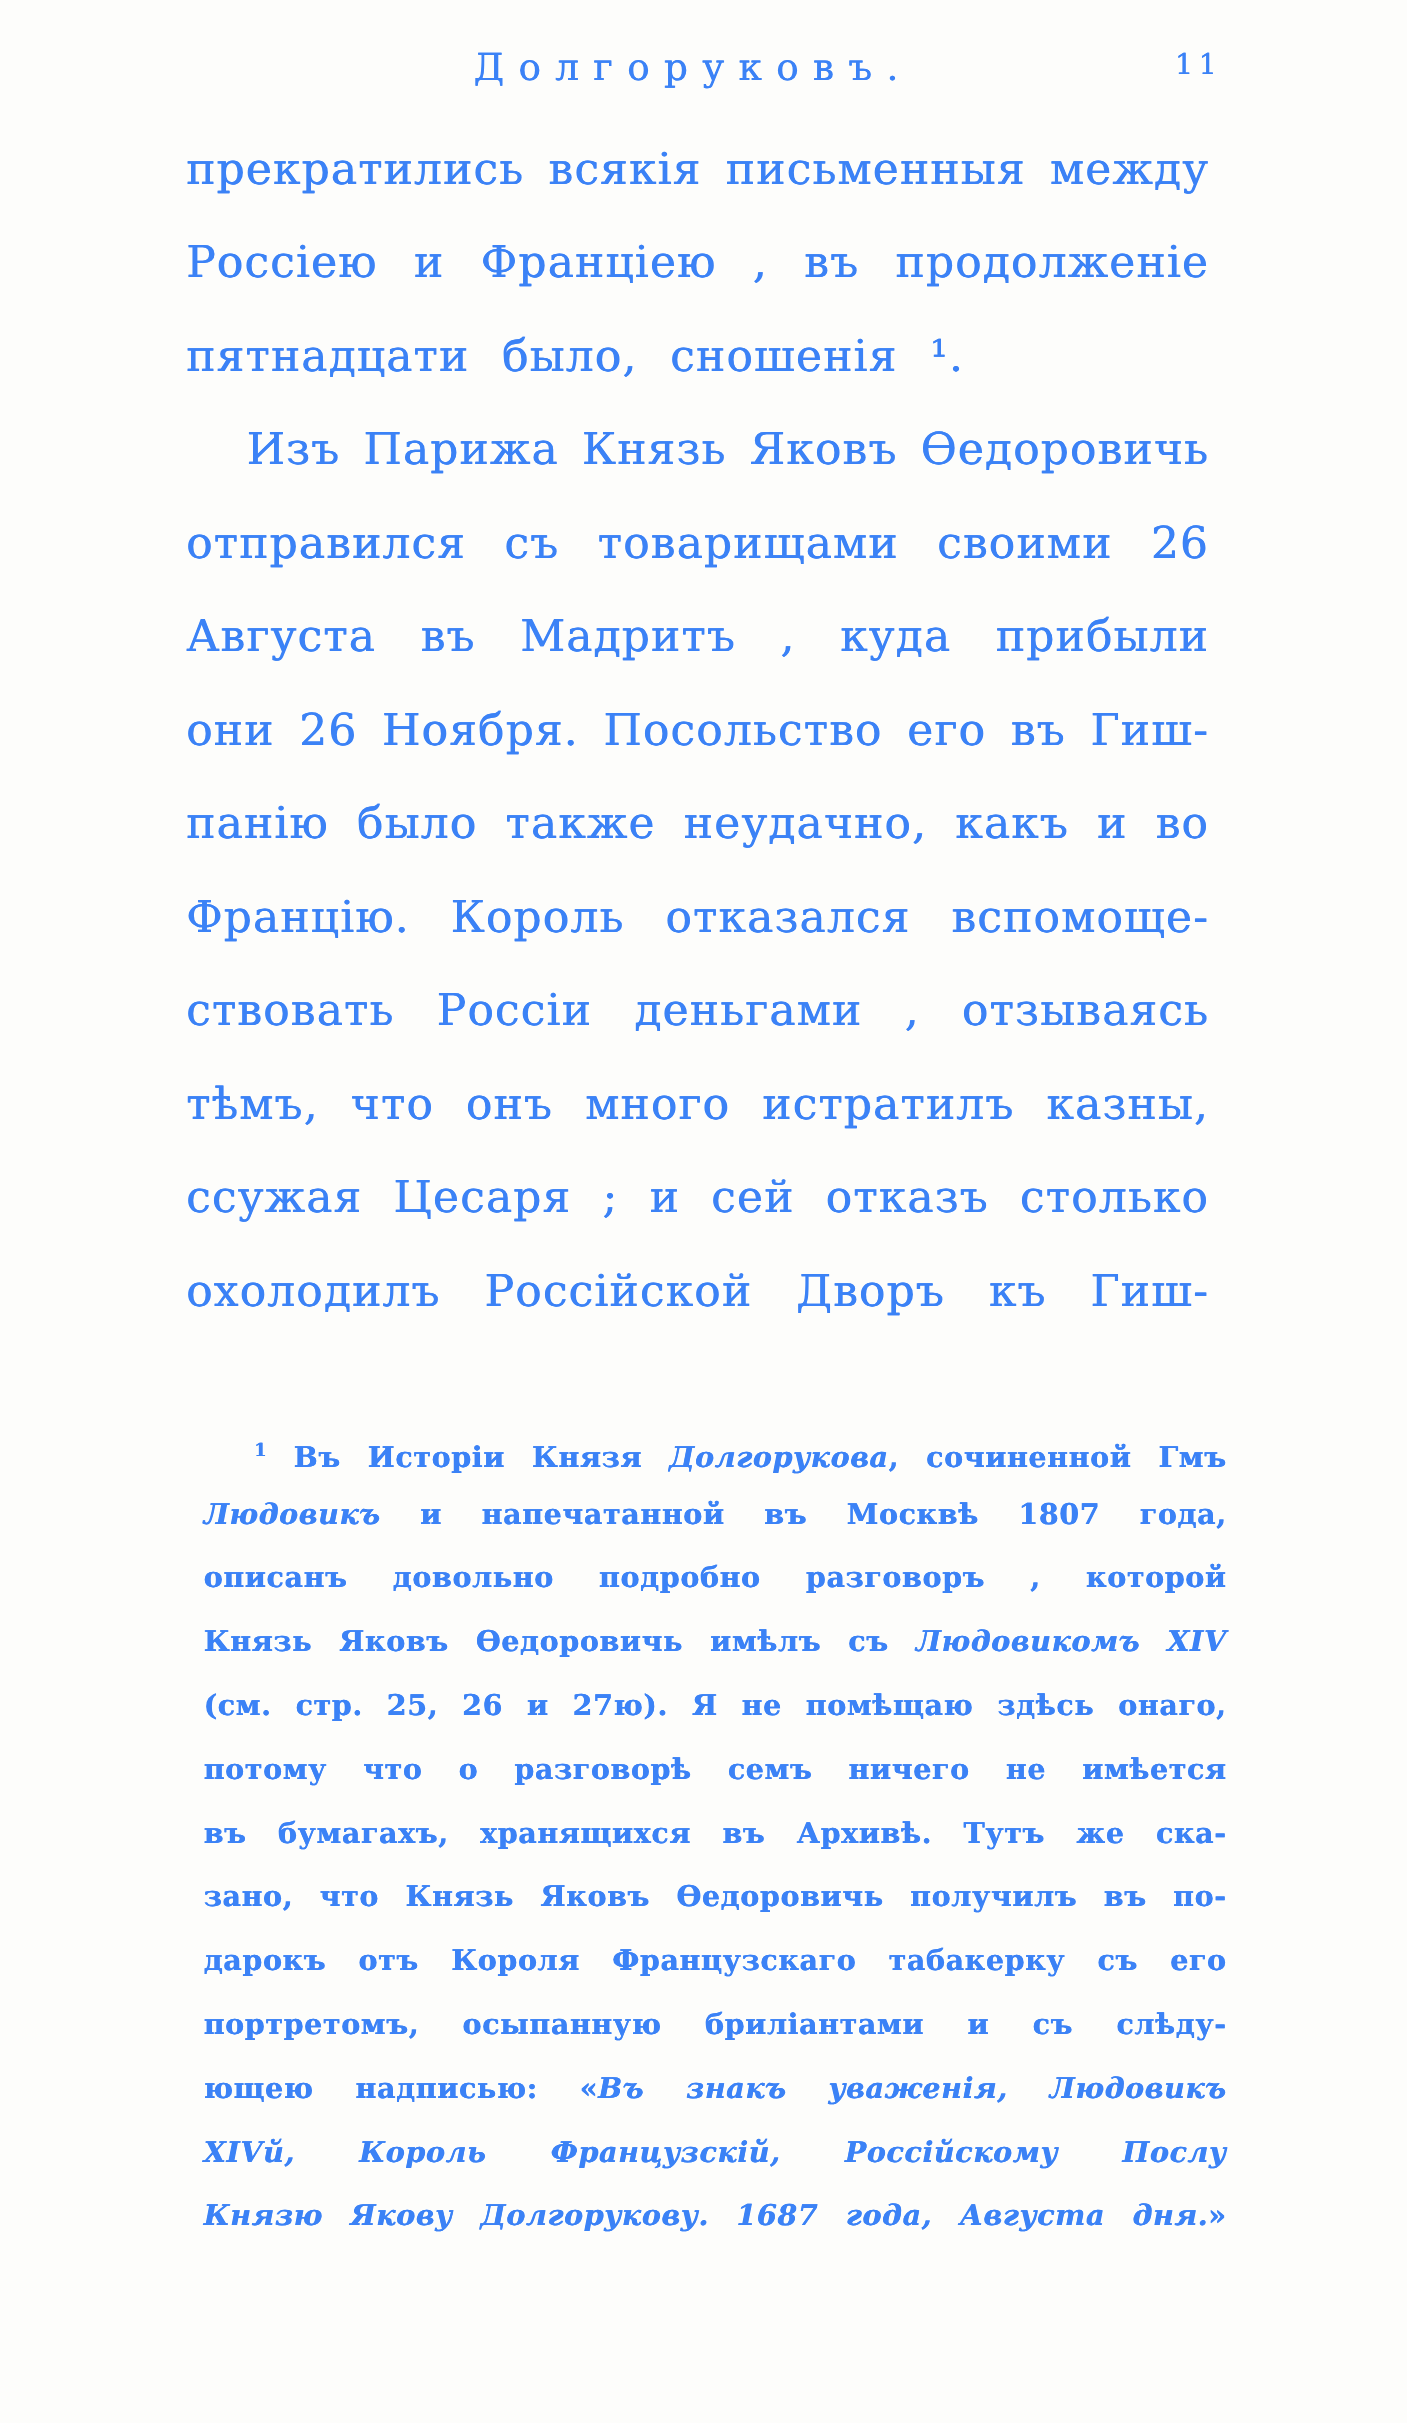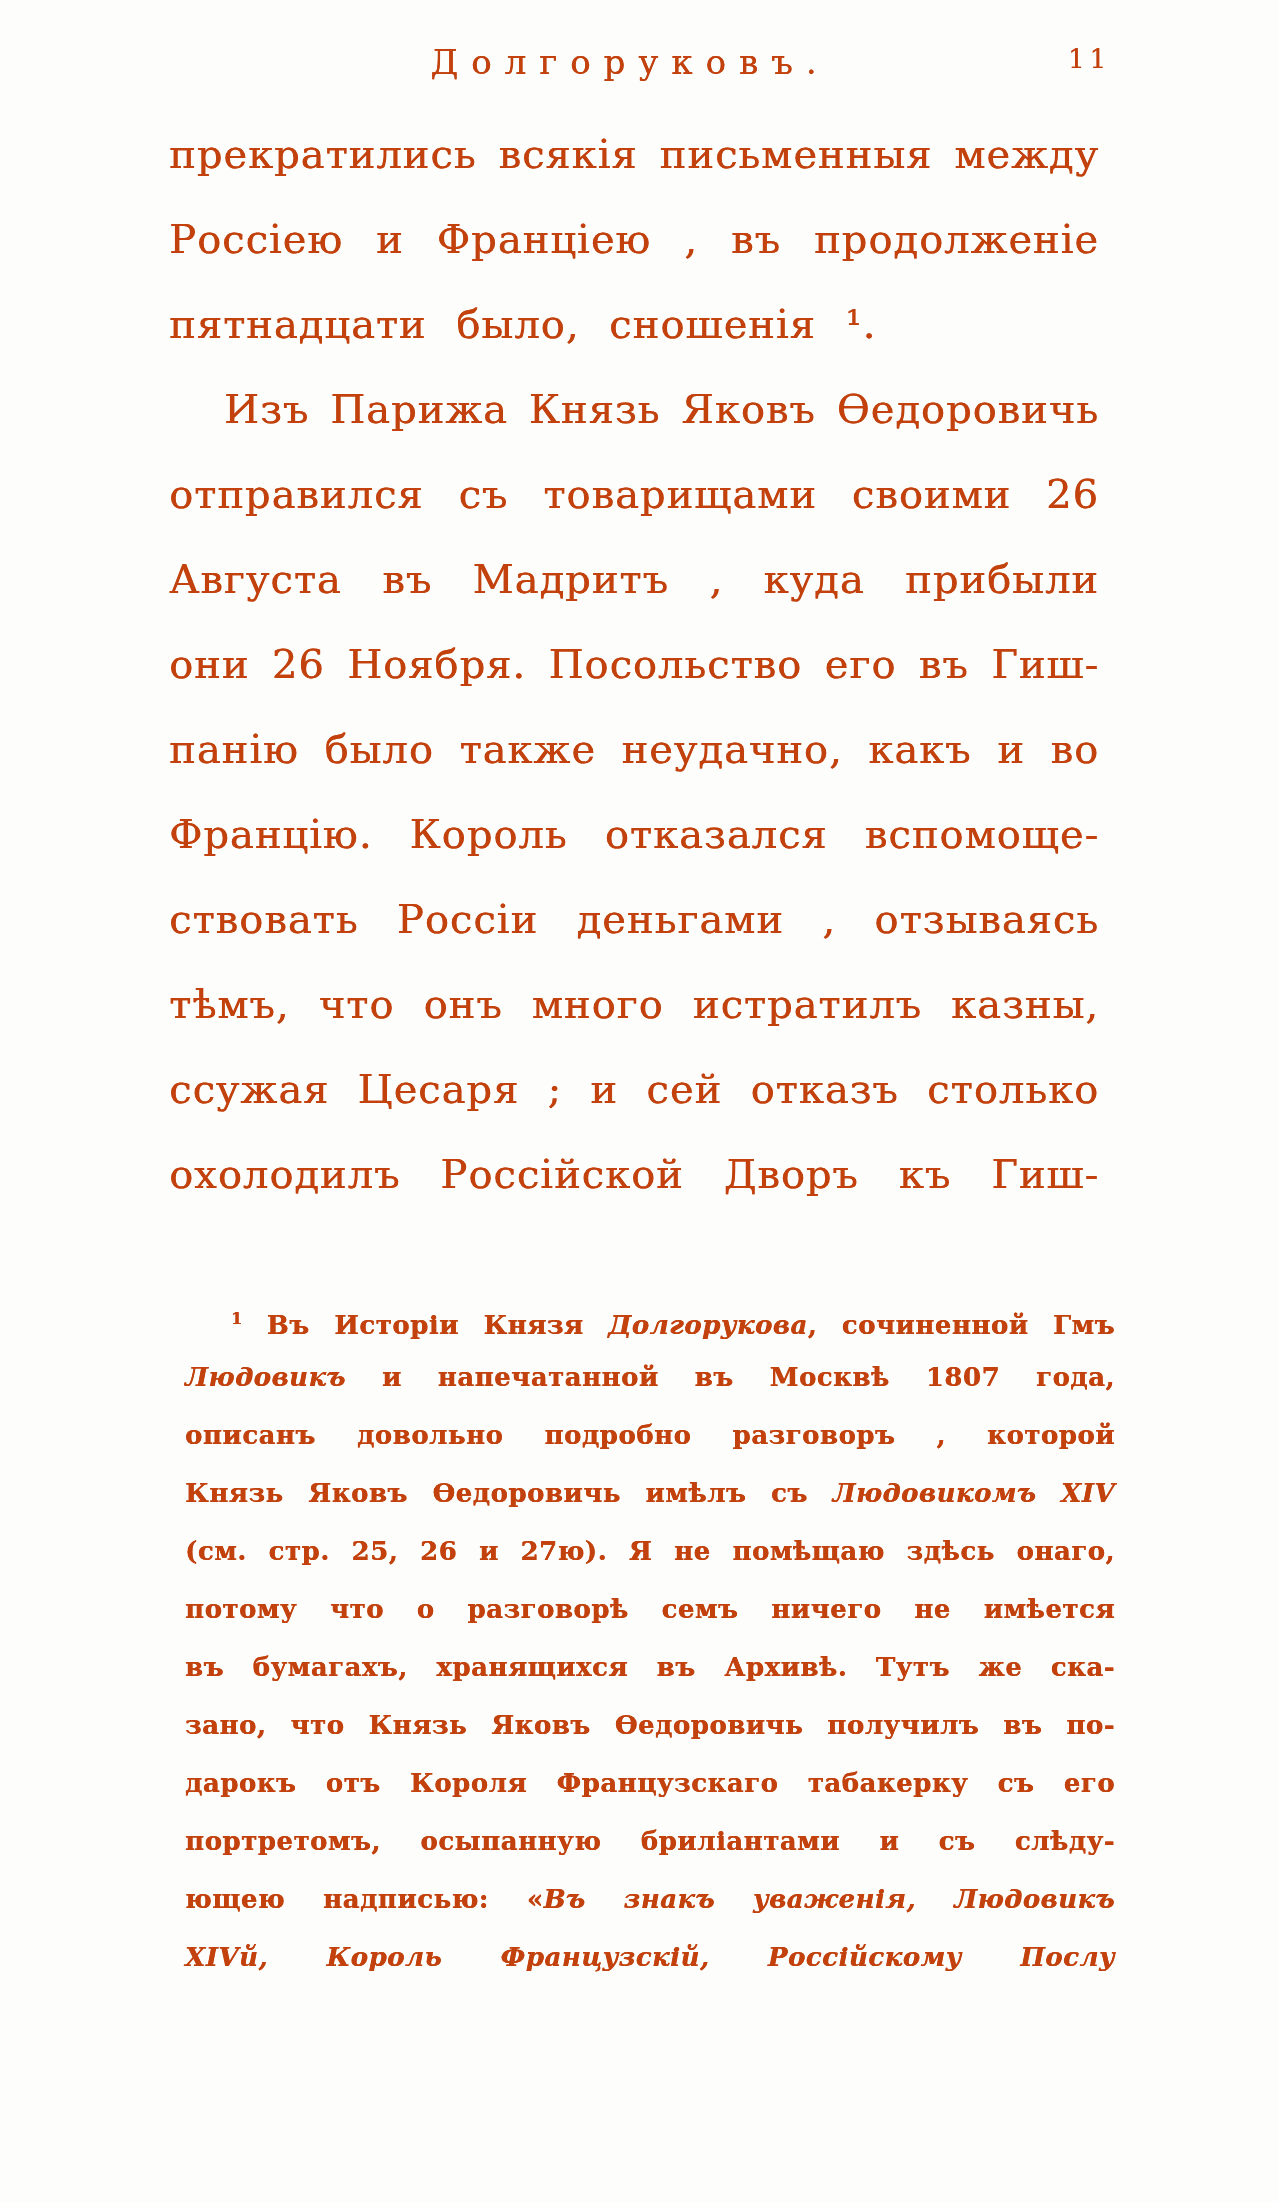--- a/index.html
+++ b/index.html
@@ -5,21 +5,21 @@
   html, body {
     margin: 0;
     padding: 0;
     background: #ffffff;
   }
   .page {
     position: relative;
     width: 1279px;
     height: 2203px;
     background: #fdfdfb;
-    color: #c2410c;
+    color: #3b82f6;
     font-family: "DejaVu Serif", serif;
     overflow: hidden;
   }
   
   .running-header {
     position: absolute;
     top: 42px;
     left: 185px;
     width: 930px;
     height: 60px;
@@ -118,14 +118,15 @@
       <div class="line footnote-line justify"><span>описанъ довольно подробно разговоръ , которой</span></div>
       <div class="line footnote-line justify"><span>Князь Яковъ Ѳедоровичь имѣлъ съ </span><span class="it">Людовикомъ XIV</span></div>
       <div class="line footnote-line justify"><span>(см. стр. 25, 26 и 27ю).  Я не помѣщаю здѣсь онаго,</span></div>
       <div class="line footnote-line justify"><span>потому что о разговорѣ семъ ничего не имѣется</span></div>
       <div class="line footnote-line justify"><span>въ бумагахъ, хранящихся въ Архивѣ.  Тутъ же ска-</span></div>
       <div class="line footnote-line justify"><span>зано, что Князь Яковъ Ѳедоровичь получилъ въ по-</span></div>
       <div class="line footnote-line justify"><span>дарокъ отъ Короля Французскаго табакерку съ его</span></div>
       <div class="line footnote-line justify"><span>портретомъ, осыпанную бриліантами и съ слѣду-</span></div>
       <div class="line footnote-line justify"><span>ющею надписью: «</span><span class="it">Въ знакъ уваженія, Людовикъ</span></div>
       <div class="line footnote-line justify"><span class="it">XIVй, Король Французскій, Россійскому Послу</span></div>
+      <div class="line footnote-line justify"><span class="it">Князю Якову Долгорукову. 1687 года, Августа дня.</span><span>»</span></div>
     </section>
 </div>
 
 </body></html>

